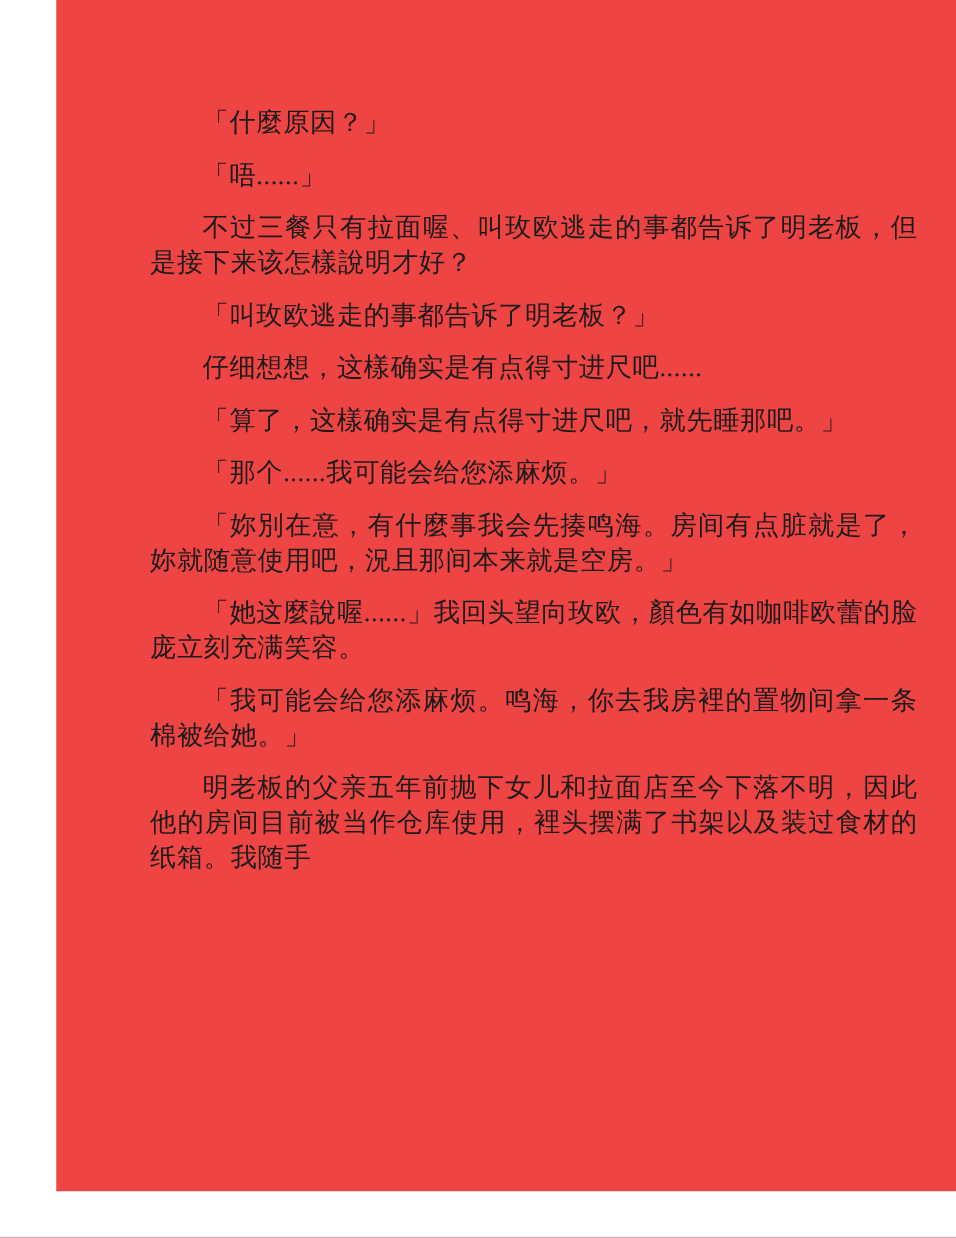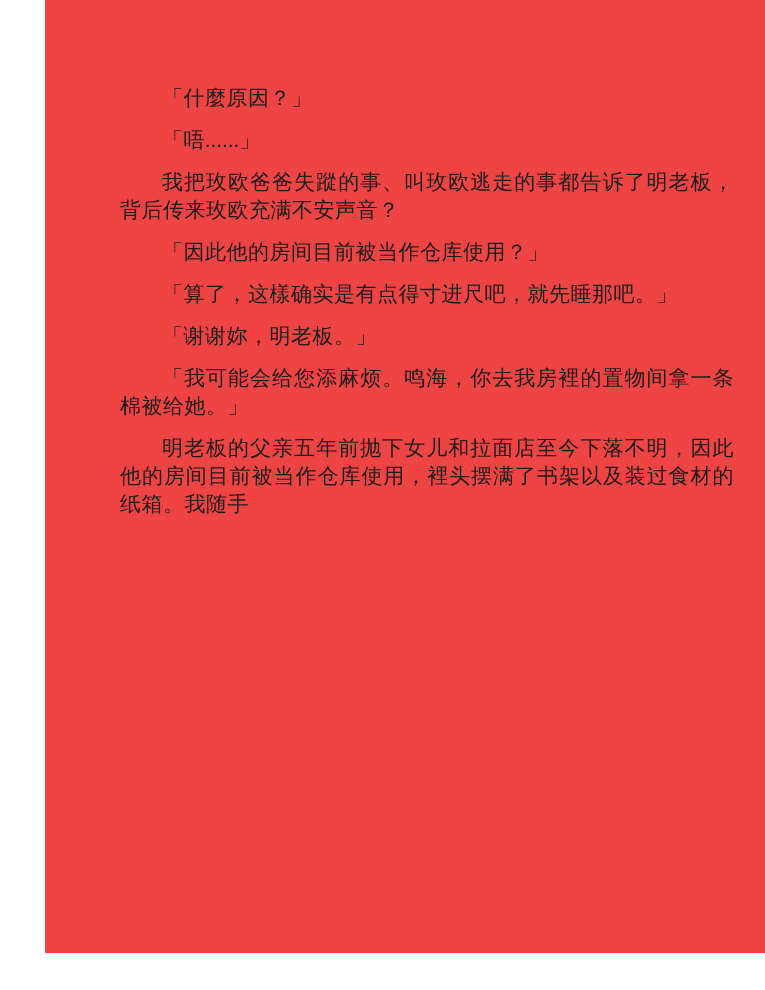--- a/index.html
+++ b/index.html
@@ -31,19 +31,22 @@
     word-break: break-all;
     letter-spacing: 0.5px;
   }
 </style>
 </head>
 <body>
 
 <div class="page">
   <p class="para">「什麼原因？」</p>
   <p class="para">「唔......」</p>
-  <p class="para">我把玫欧爸爸失蹤的事、叫玫欧逃走的事都告诉了明老板，背后传来玫欧充满不安声音？</p>
-  <p class="para">「因此他的房间目前被当作仓库使用？」</p>
+  <p class="para">不过三餐只有拉面喔、叫玫欧逃走的事都告诉了明老板，但是接下来该怎樣說明才好？</p>
+  <p class="para">「叫玫欧逃走的事都告诉了明老板？」</p>
+  <p class="para">仔细想想，这樣确实是有点得寸进尺吧......</p>
   <p class="para">「算了，这樣确实是有点得寸进尺吧，就先睡那吧。」</p>
-  <p class="para">「谢谢妳，明老板。」</p>
+  <p class="para">「那个......我可能会给您添麻烦。」</p>
+  <p class="para">「妳別在意，有什麼事我会先揍鸣海。房间有点脏就是了，妳就随意使用吧，況且那间本来就是空房。」</p>
+  <p class="para">「她这麼說喔......」我回头望向玫欧，顏色有如咖啡欧蕾的脸庞立刻充满笑容。</p>
   <p class="para">「我可能会给您添麻烦。鸣海，你去我房裡的置物间拿一条棉被给她。」</p>
   <p class="para">明老板的父亲五年前抛下女儿和拉面店至今下落不明，因此他的房间目前被当作仓库使用，裡头摆满了书架以及装过食材的纸箱。我随手</p>
 </div>
 
 </body></html>

